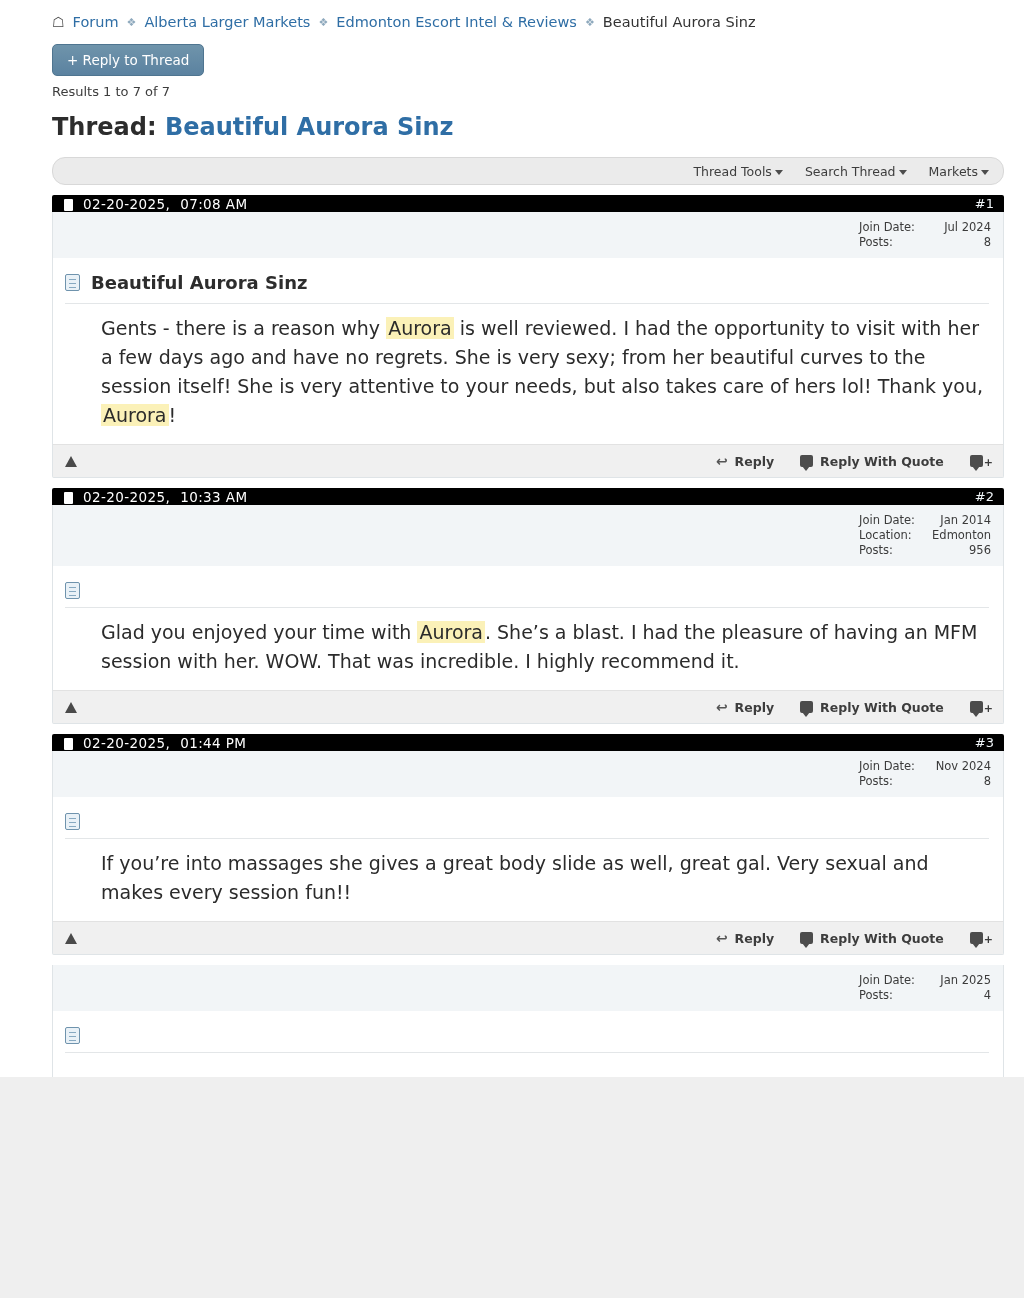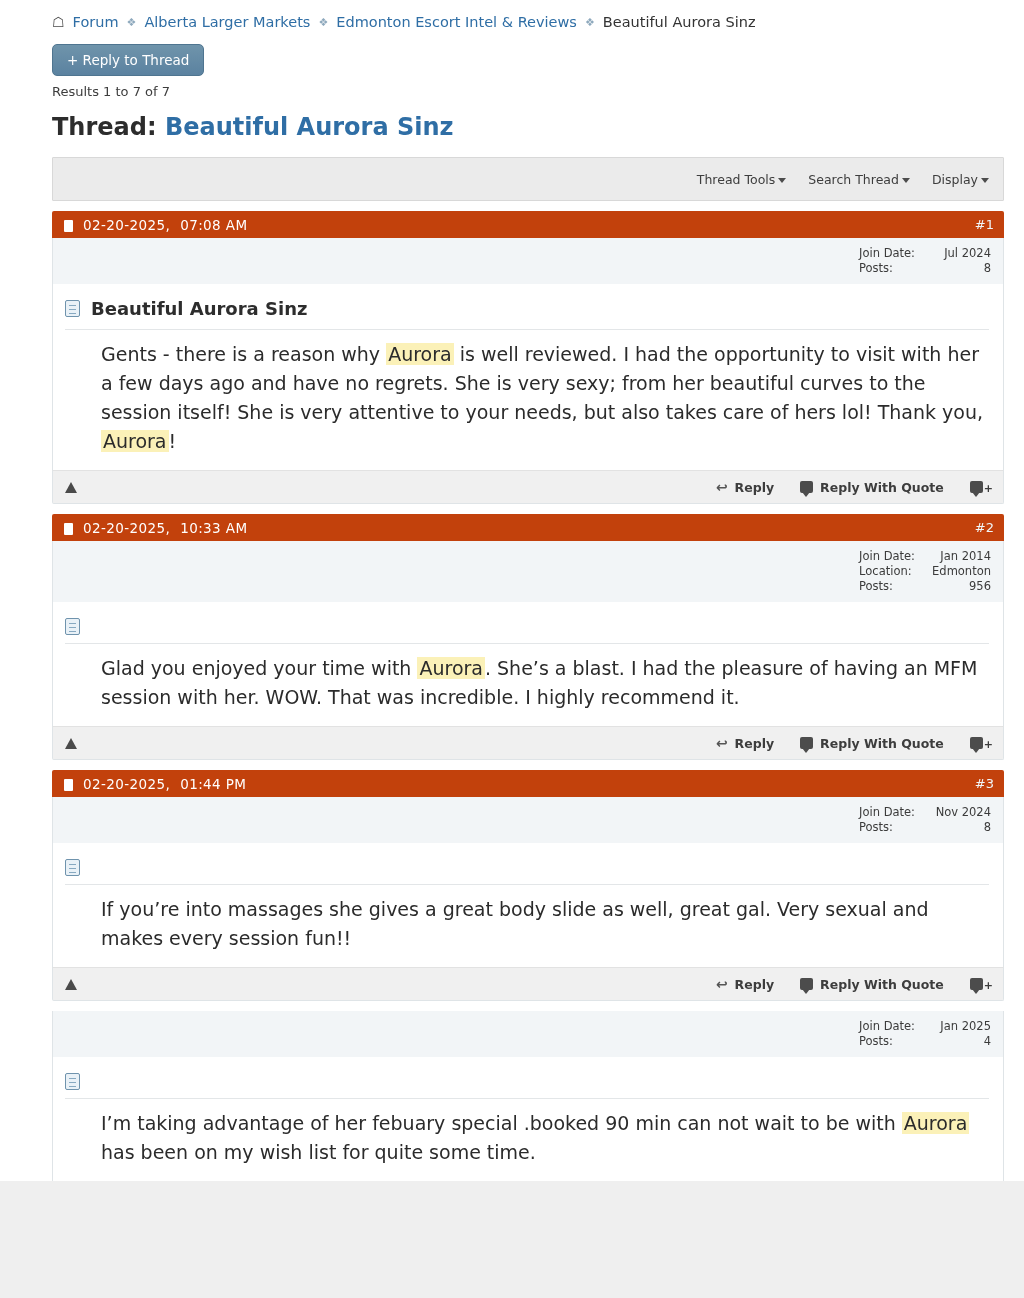--- a/index.html
+++ b/index.html
@@ -78,22 +78,22 @@
     color: #2c2c2c;
   }
   .thread-title .tt-label { color: #2c2c2c; }
   .thread-title .tt-name { color: #2f6ea5; }
 
   
   .toolsbar {
     margin: 8px 0 0 20px;
     background: #ebebeb;
     border: 1px solid #d8d8d8;
-    border-radius: 1px;
-    height: 44px;
+    border-radius: 13px;
+    height: 28px;
     display: flex;
     align-items: center;
     justify-content: flex-end;
     gap: 22px;
     padding-right: 14px;
     font-size: 12.5px;
     color: #3d3d3d;
   }
   .toolsbar .tool { cursor: pointer; white-space: nowrap; }
   .caret-down {
@@ -103,23 +103,23 @@
     border-right: 4px solid transparent;
     border-top: 5px solid #4c4c4c;
     margin-left: 3px;
     vertical-align: middle;
   }
 
   
   .posts { margin: 10px 0 0 20px; }
   .post { margin-bottom: 10px; }
   .post-header {
-    background: #c2410c;
+    background: #000000;
     color: #ffffff;
-    height: 27px;
+    height: 17px;
     display: flex;
     align-items: center;
     justify-content: space-between;
     padding: 0 10px 0 12px;
     font-size: 13.5px;
     border-radius: 2px 2px 0 0;
   }
   .post-header .left {
     display: flex;
     align-items: center;
@@ -283,21 +283,21 @@
     <div class="results-count">Results 1 to 7 of 7</div>
   </div>
 
   <div class="thread-title">
     <span class="tt-label">Thread: </span><span class="tt-name">Beautiful Aurora Sinz</span>
   </div>
 
   <div class="toolsbar">
     <span class="tool"><span>Thread Tools</span><span class="caret-down"></span></span>
     <span class="tool"><span>Search Thread</span><span class="caret-down"></span></span>
-    <span class="tool"><span>Display</span><span class="caret-down"></span></span>
+    <span class="tool"><span>Markets</span><span class="caret-down"></span></span>
   </div>
 
   <div class="posts">
 
     <div class="post">
       <div class="post-header">
         <div class="left">
           <span class="post-icon"></span>
           <span>02-20-2025,</span>
           <span>07:08 AM</span>
@@ -471,20 +471,17 @@
             <td class="v">4</td>
           </tr>
         </tbody>
           </table>
       </div>
       <div class="post-body">
         <div class="post-subject no-title">
           <span class="msg-icon"></span>
           <span class="subject-text"></span>
         </div>
-        <div class="post-text">
-          <span>I’m taking advantage of her febuary special .booked 90 min can not wait to be with </span><span class="hl">Aurora</span><span> has been on my wish list for quite some time.</span>
-        </div>
       </div>
     </div>
 
   </div>
 </div>
 
 </body></html>

